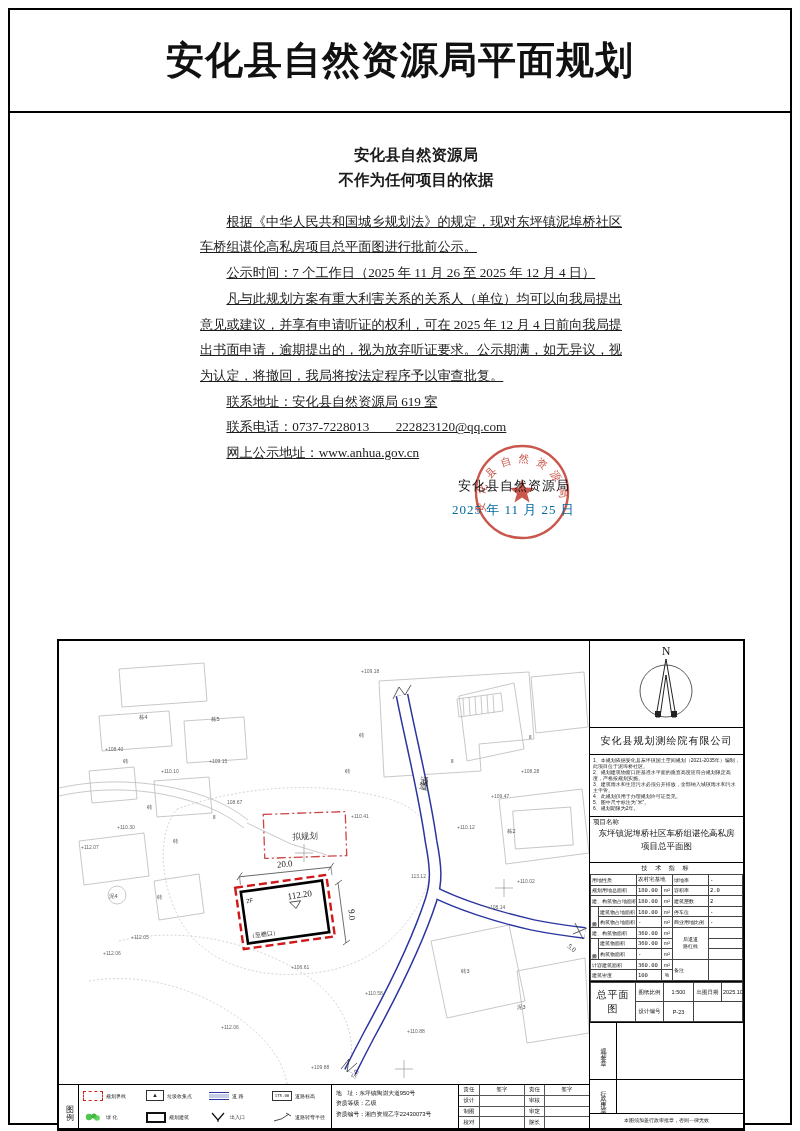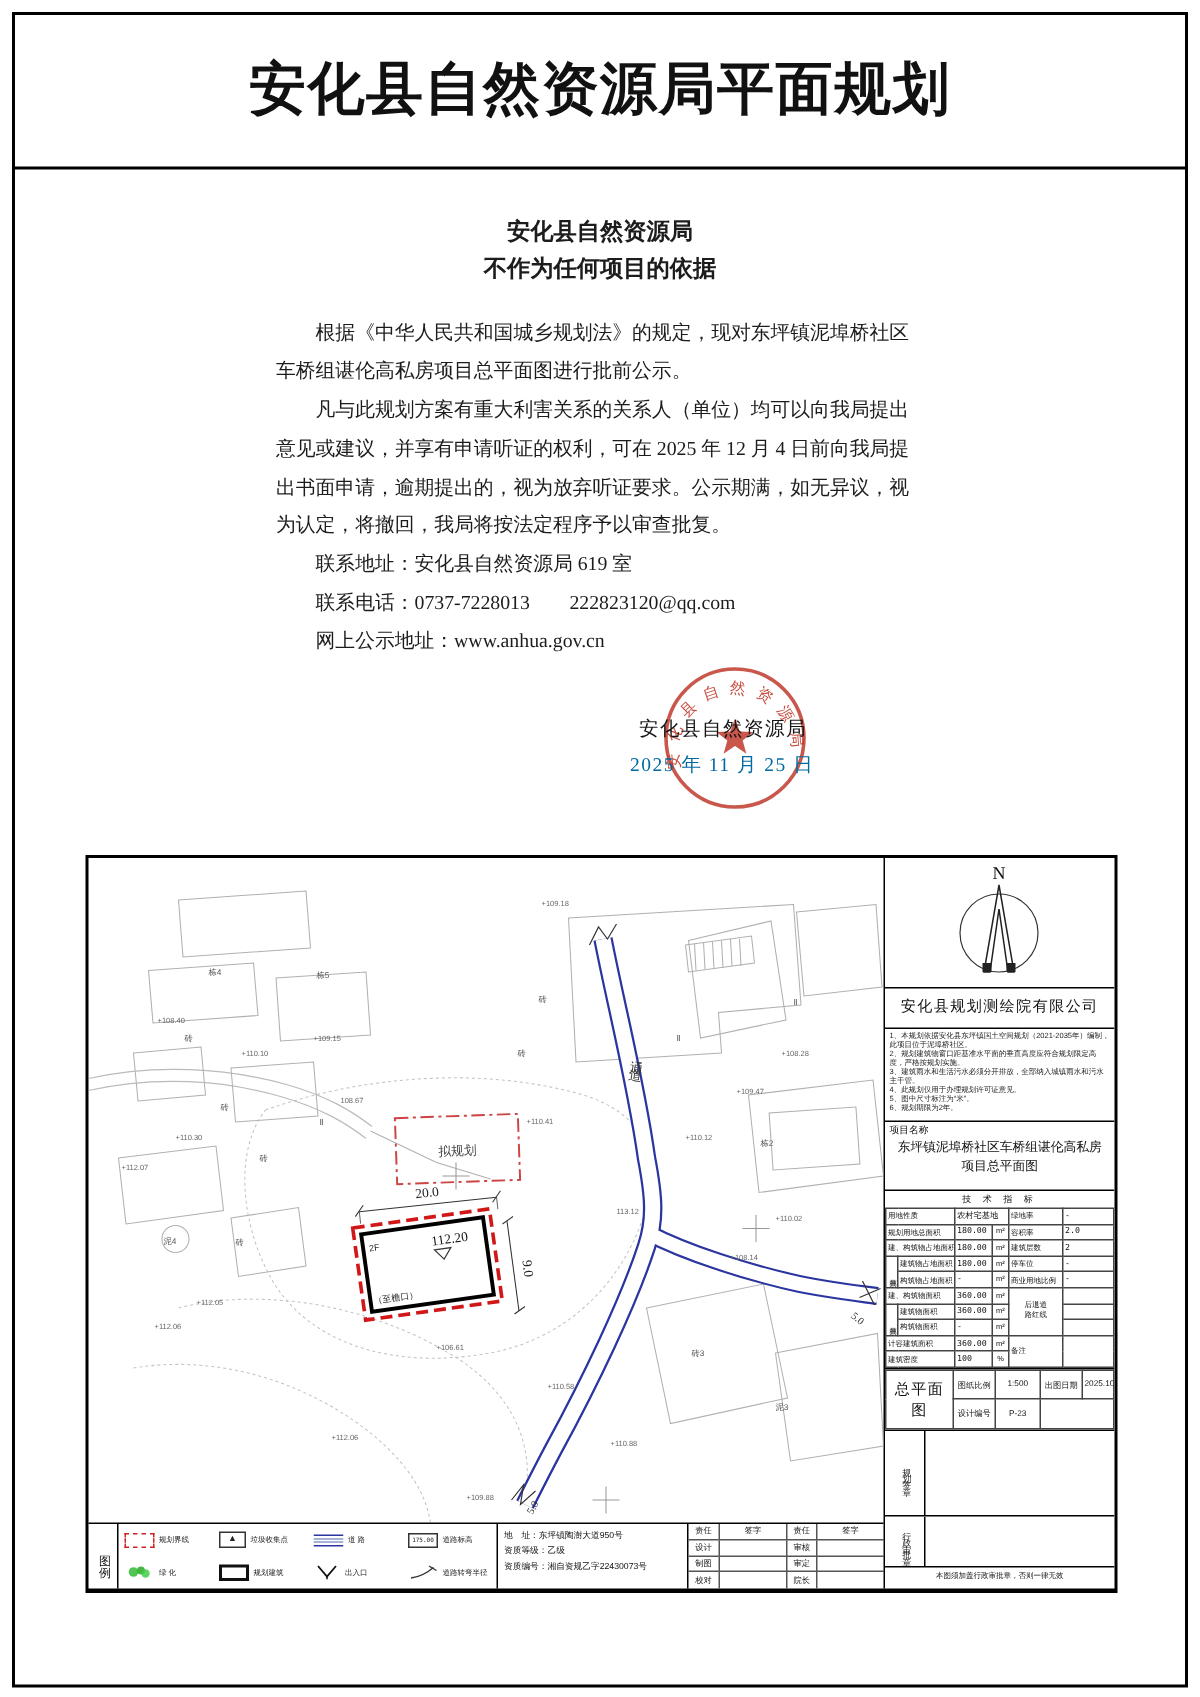--- a/index.html
+++ b/index.html
@@ -2,23 +2,23 @@
 <html><head>
 <meta charset="utf-8">
 <style>
   html,body{margin:0;padding:0;background:#fff;}
   body{width:800px;height:1131px;position:relative;font-family:"Liberation Sans",sans-serif;color:#111;}
   .frame{position:absolute;left:8px;top:8px;width:780px;height:1113px;border:2px solid #000;}
   
   .title-box{height:101px;border-bottom:2px solid #000;display:flex;flex-direction:row;align-items:center;justify-content:center;}
   .title-box div{font-size:38px;font-weight:700;line-height:1.25;letter-spacing:1px;}
   
-  .notice{position:relative;height:457px;overflow:hidden;font-family:"Liberation Serif",serif;color:#1c1c1c;}
+  .notice{position:relative;height:526px;overflow:hidden;font-family:"Liberation Serif",serif;color:#1c1c1c;margin-left:32px;}
   .n-head{padding-top:30px;text-align:center;font-weight:700;font-size:15.5px;line-height:1.6;font-family:"Liberation Sans",sans-serif;}
-  .n-body{width:432px;margin:16px auto 0;font-size:13.2px;line-height:1.95;}
+  .n-body{width:432px;margin:16px auto 0;font-size:13.2px;line-height:1.95;text-decoration:underline;}
   .n-body p{margin:0;}
   .n-body p.ind{text-indent:2em;}
   .n-body p.contact{padding-left:2em;}
   
   .seal{position:absolute;left:405px;top:322px;width:170px;height:130px;}
   .seal svg{position:absolute;left:0;top:0;filter:blur(.3px);}
   .seal-org{position:absolute;left:11px;top:42px;font-size:13px;letter-spacing:1px;color:#151515;}
   .seal-date{position:absolute;left:5px;top:66px;font-size:13px;letter-spacing:1px;color:#0369a1;}
   .seal-arc{font-size:10.5px;letter-spacing:6.5px;fill:#c0392b;opacity:.9;}
   
@@ -85,20 +85,21 @@
     <div>安化县自然资源局平面规划</div>
   </div>
 
   <div class="notice">
     <div class="n-head">
       <div>安化县自然资源局</div>
       <div>不作为任何项目的依据</div>
     </div>
     <div class="n-body">
       <p class="ind">根据《中华人民共和国城乡规划法》的规定，现对东坪镇泥埠桥社区车桥组谌伦高私房项目总平面图进行批前公示。</p>
+      <p class="ind">公示时间：7 个工作日（2025 年 11 月 26 至 2025 年 12 月 4 日）</p>
       <p class="ind">凡与此规划方案有重大利害关系的关系人（单位）均可以向我局提出意见或建议，并享有申请听证的权利，可在 2025 年 12 月 4 日前向我局提出书面申请，逾期提出的，视为放弃听证要求。公示期满，如无异议，视为认定，将撤回，我局将按法定程序予以审查批复。</p>
       <p class="contact">联系地址：安化县自然资源局 619 室</p>
       <p class="contact">联系电话：0737-7228013　　222823120@qq.com</p>
       <p class="contact">网上公示地址：www.anhua.gov.cn</p>
     </div>
     <div class="seal">
       <svg width="150" height="120" viewBox="0 0 150 120">
         <circle cx="75" cy="57" r="46" fill="none" stroke="#c0392b" stroke-width="2.4" opacity="0.85"></circle>
         <polygon opacity="0.85" fill="#c0392b" points="75,44 78.2,52.6 87.4,53 80.1,58.7 82.6,67.5 75,62.4 67.4,67.5 69.9,58.7 62.6,53 71.8,52.6"></polygon>
         <path id="sealArc" d="M 40,80 A 38,38 0 1 1 110,80" fill="none"></path>

